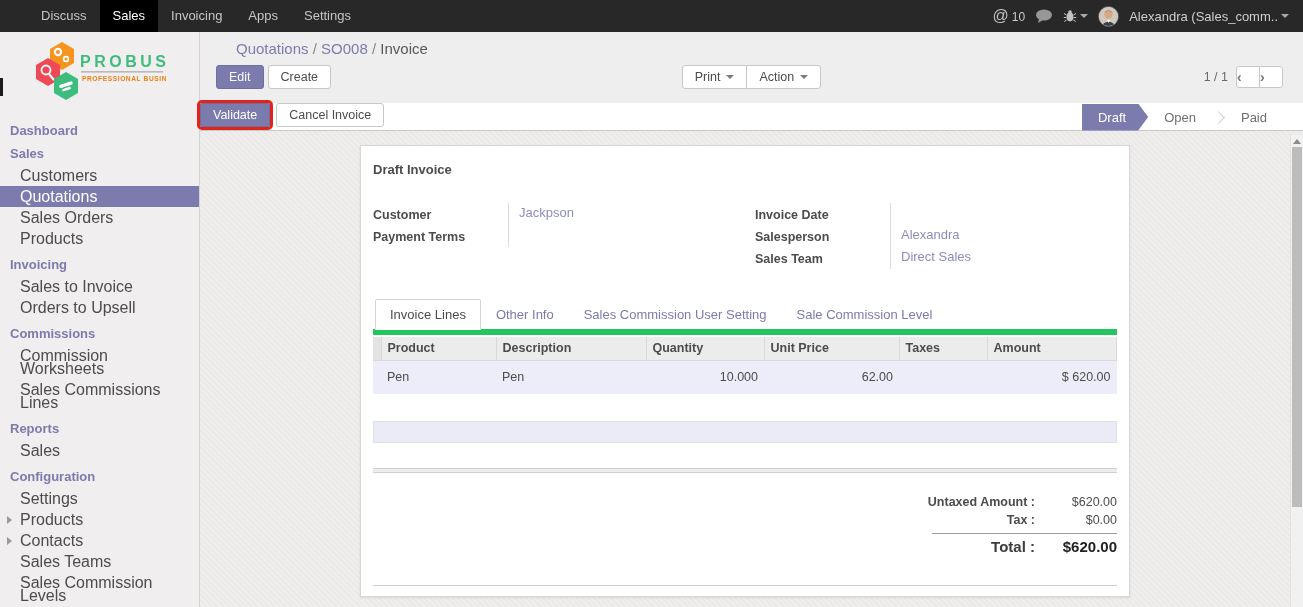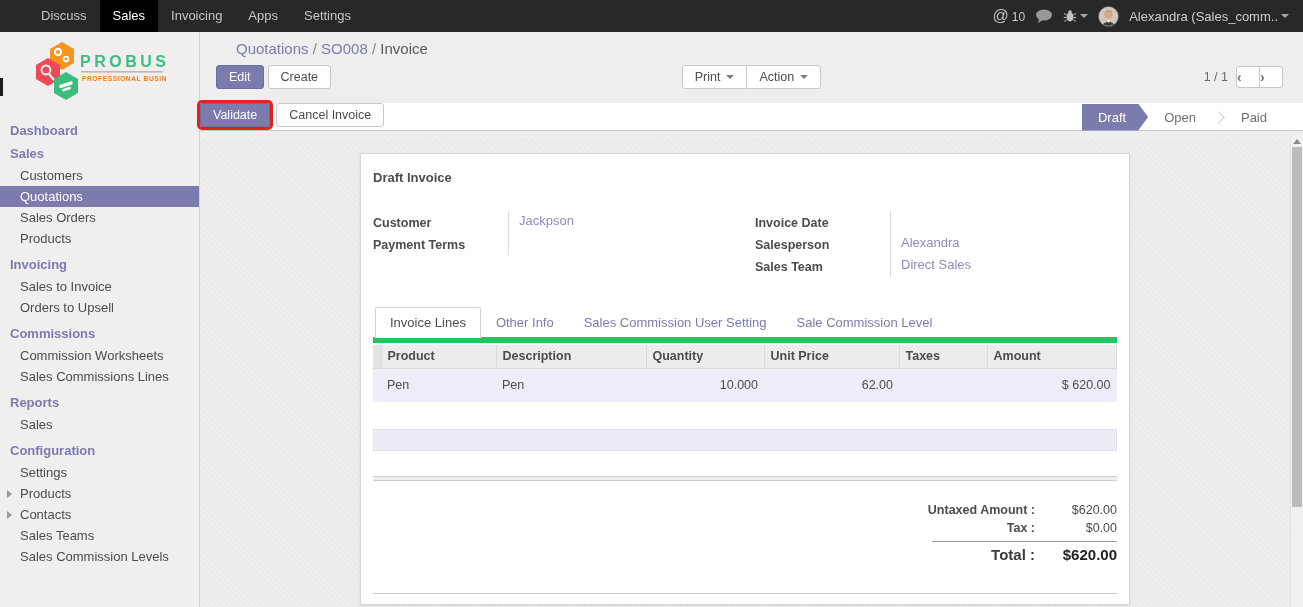--- a/index.html
+++ b/index.html
@@ -43,21 +43,21 @@
   }
   .content { flex:1; display:flex; flex-direction:column; position:relative; min-width:0; }
 
   
   .edge-notch { position:absolute; left:0; top:46px; width:3px; height:18px; background:#1d1d1d; }
   .logo { padding:8px 0 10px 36px; }
   .side-section-header {
     color:#7c7bad; font-weight:bold; font-size:13px; padding:4px 10px 4px 10px; margin-top:4px;
   }
   .side-item {
-    font-size:13px; color:#4c4c4c; padding:4px 8px 4px 20px; cursor:pointer; position:relative;
+    font-size:16px; color:#4c4c4c; padding:4px 8px 4px 20px; cursor:pointer; position:relative;
     line-height:13px;
   }
   .side-item.active { background:#7c7bad; color:#fff; }
   .side-item .expander {
     position:absolute; left:7px; top:7px;
     width:0; height:0; border-top:4px solid transparent; border-bottom:4px solid transparent;
     border-left:5px solid #9a9a9a;
   }
 
   
@@ -102,21 +102,20 @@
   .state-sep {
     width:9px; height:9px; border-top:1px solid #ccc; border-right:1px solid #ccc;
     transform:rotate(45deg); margin:0 2px;
   }
 
   
   .view-area {
     flex:1; position:relative; overflow:hidden;
     background:#efeeed;
     background-image:repeating-linear-gradient(45deg, rgba(0,0,0,0.018) 0 2px, transparent 2px 4px);
-    margin-top:8px;
   }
   .sheet {
     width:770px; margin:14px 0 0 160px; background:#fff; border:1px solid #d8d6d6;
     box-shadow:0 1px 2px rgba(0,0,0,0.08); height:452px; padding:16px 12px 14px 12px;
   }
   .sheet-title { font-size:13px; font-weight:bold; color:#4c4c4c; }
 
   .field-groups { display:flex; margin-top:26px; }
   .field-group { width:50%; }
   .field-row { display:flex; min-height:22px; align-items:center; }

